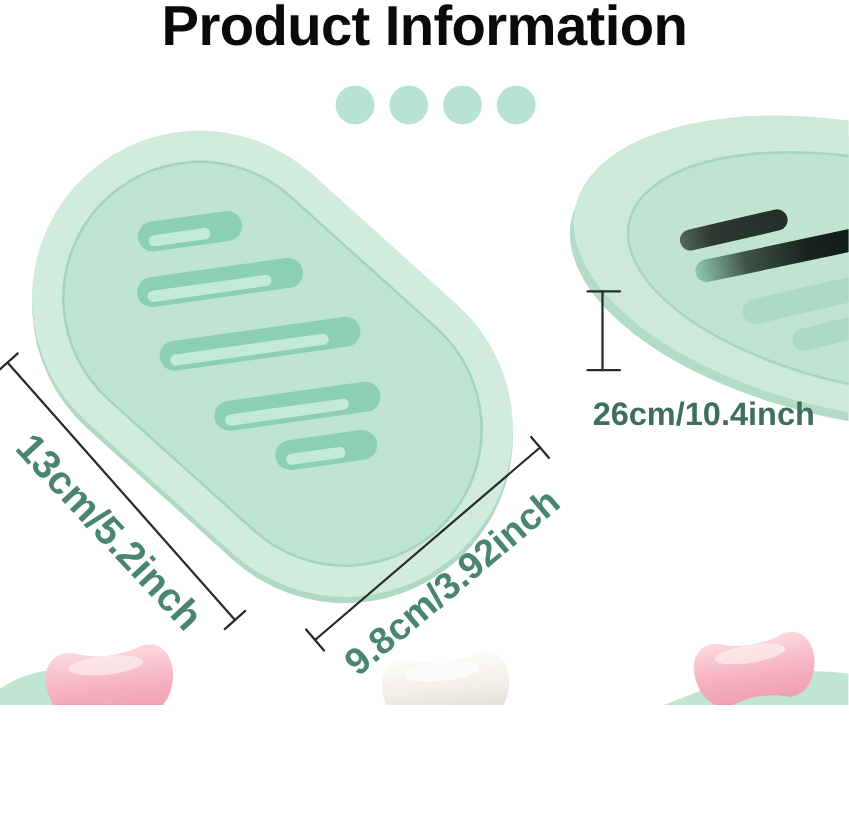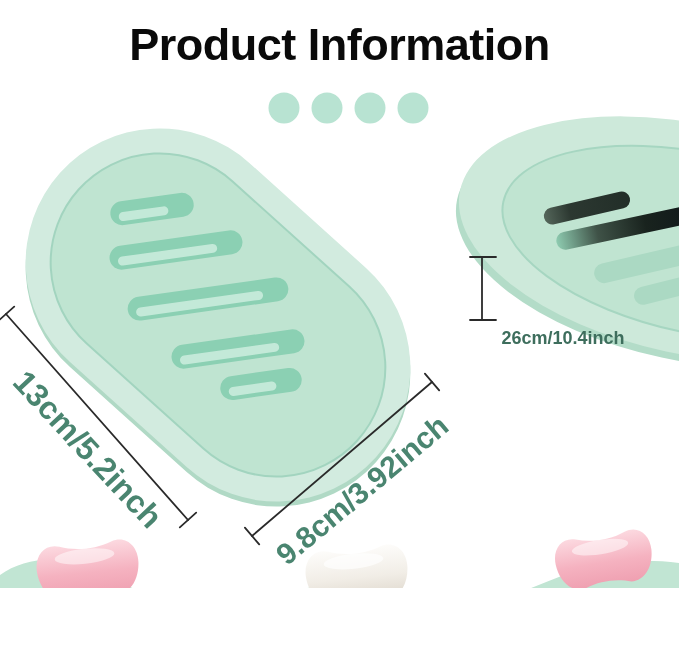--- a/index.html
+++ b/index.html
@@ -2,21 +2,20 @@
 <html><head>
 <meta charset="utf-8">
 <style>
   html,body{margin:0;padding:0;background:#ffffff;}
   .canvas{
     position:relative;
     width:679px;height:564px;
     background:#ffffff;
     overflow:hidden;
     font-family:"Liberation Sans", sans-serif;
-    margin-top:24px;
   }
   .scene{position:absolute;left:0;top:0;width:679px;height:654px;}
   .page-title{
     position:absolute;left:0;right:0;top:-6px;margin:0;
     text-align:center;
     font-size:45px;line-height:54px;font-weight:900;letter-spacing:-0.5px;
     color:#0a0a0a;
   }
   .dim-label{
     position:absolute;
@@ -29,22 +28,22 @@
     left:-43px;top:407px;width:260px;height:38px;
     font-size:32px;
     transform:rotate(47deg);
   }
   .dim-label.depth{
     left:223px;top:449px;width:280px;height:36px;
     font-size:30px;
     transform:rotate(-40deg);
   }
   .dim-label.length{
-    left:453px;top:304px;width:220px;height:30px;
-    font-size:18px;
+    left:453px;top:316px;width:220px;height:30px;
+    font-size:26px;
     color:#3e6e5d;
     transform:none;
   }
 </style>
 </head>
 <body>
 
 <div class="canvas">
 
   <svg class="scene" viewBox="0 0 679 654" xmlns="http://www.w3.org/2000/svg">

